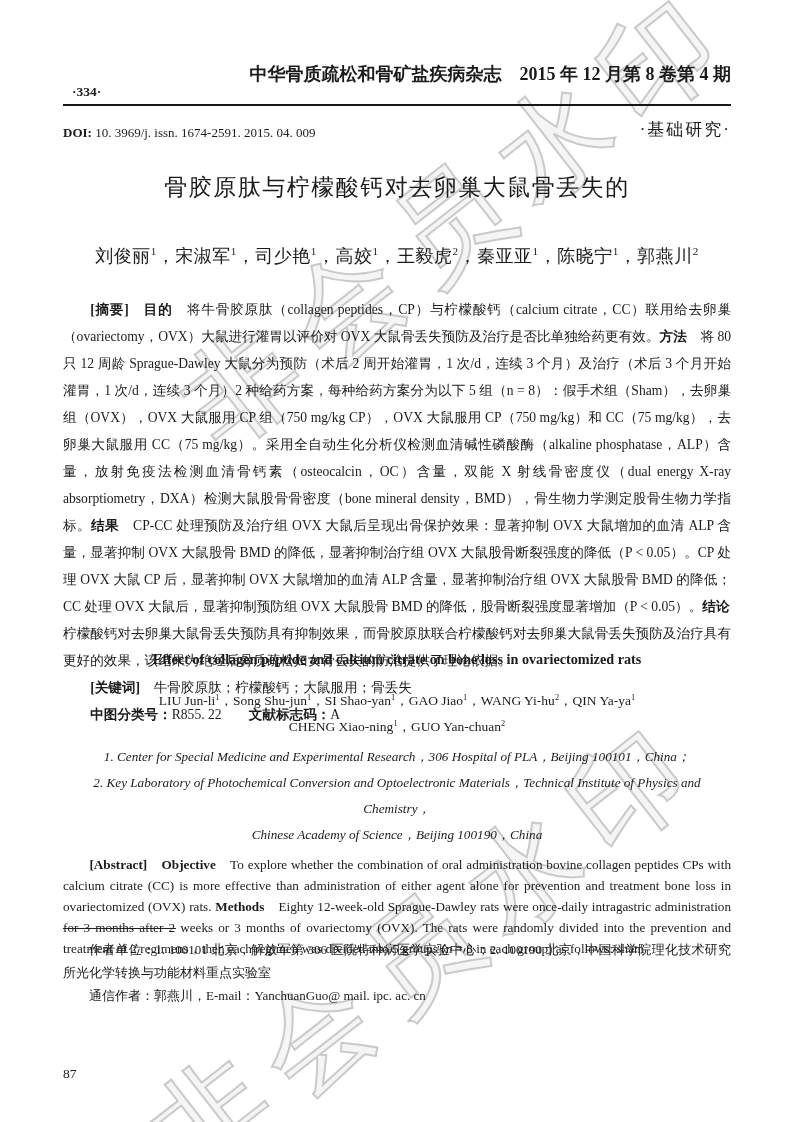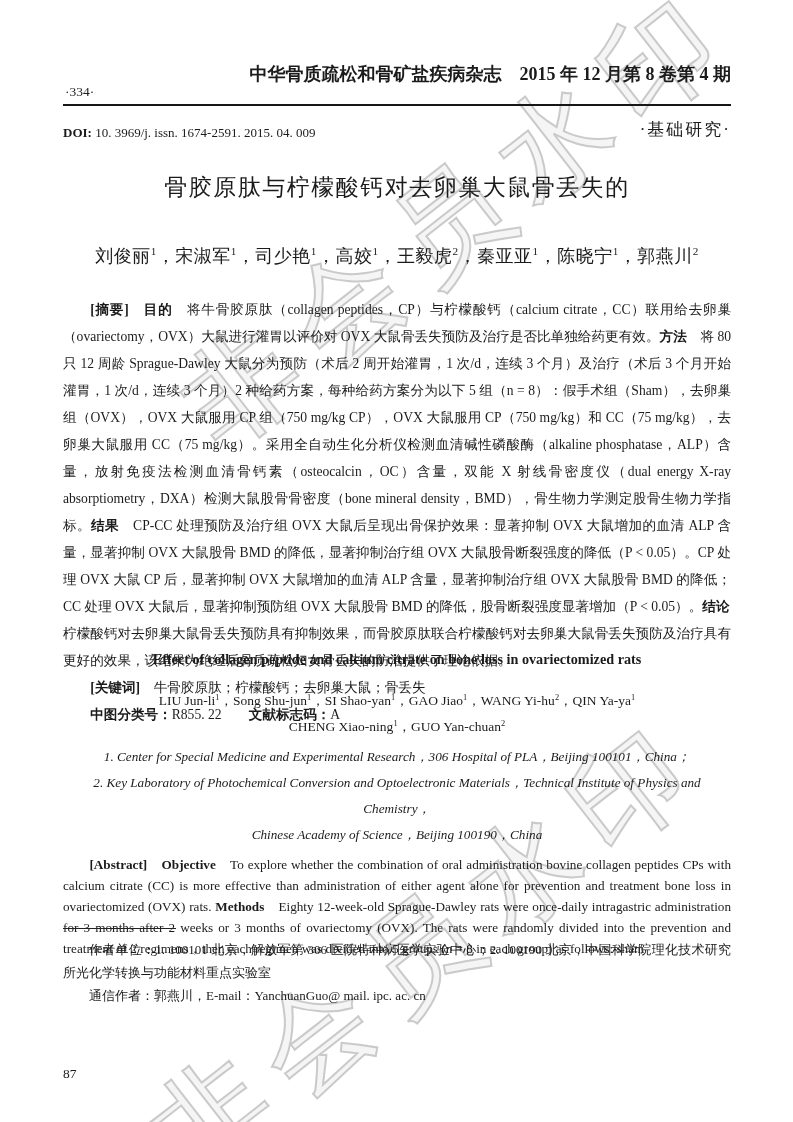--- a/index.html
+++ b/index.html
@@ -25,21 +25,21 @@
     -webkit-text-stroke:2px rgba(185,185,185,0.75);
     transform:translate(-50%,-50%) rotate(-38deg);
     pointer-events:none;
   }
   .wm1{left:458px;top:218px;}
   .wm2{left:428px;top:948px;}
 
   
   .header-cn{top:62px;text-align:right;font-size:18px;font-weight:bold;}
   .header-row2{top:84px;text-align:center;font-size:13.5px;font-weight:bold;}
-  .folio{position:absolute;left:2px;top:0;font-weight:normal;}
+  .folio{position:absolute;left:9px;top:0;font-weight:bold;}
   .header-rule{top:104px;border-top:2px solid #161616;height:0;}
   .doi-row{top:118px;display:flex;justify-content:space-between;align-items:flex-end;}
   .doi{font-size:13px;}
   .section-label{font-size:17px;letter-spacing:2px;}
 
   
   .title-block{top:170px;text-align:center;font-size:23px;line-height:35px;letter-spacing:1.5px;}
   .authors-cn{top:244px;text-align:center;font-size:18px;letter-spacing:0.5px;}
 
   
@@ -81,21 +81,21 @@
   </div>
 
   <div class="layer title-block">
     <div>骨胶原肽与柠檬酸钙对去卵巢大鼠骨丢失的</div>
   </div>
 
   <div class="layer authors-cn"><span>刘俊丽</span><sup>1</sup><span>，</span><span>宋淑军</span><sup>1</sup><span>，</span><span>司少艳</span><sup>1</sup><span>，</span><span>高姣</span><sup>1</sup><span>，</span><span>王毅虎</span><sup>2</sup><span>，</span><span>秦亚亚</span><sup>1</sup><span>，</span><span>陈晓宁</span><sup>1</sup><span>，</span><span>郭燕川</span><sup>2</sup></div>
 
   <div class="layer cn-body">
     <p><b>[摘要]　目的</b><span>　将牛骨胶原肽（collagen peptides，CP）与柠檬酸钙（calcium citrate，CC）联用给去卵巢（ovariectomy，OVX）大鼠进行灌胃以评价对 OVX 大鼠骨丢失预防及治疗是否比单独给药更有效。</span><b>方法</b><span>　将 80 只 12 周龄 Sprague-Dawley 大鼠分为预防（术后 2 周开始灌胃，1 次/d，连续 3 个月）及治疗（术后 3 个月开始灌胃，1 次/d，连续 3 个月）2 种给药方案，每种给药方案分为以下 5 组（n = 8）：假手术组（Sham），去卵巢组（OVX），OVX 大鼠服用 CP 组（750 mg/kg CP），OVX 大鼠服用 CP（750 mg/kg）和 CC（75 mg/kg），去卵巢大鼠服用 CC（75 mg/kg）。采用全自动生化分析仪检测血清碱性磷酸酶（alkaline phosphatase，ALP）含量，放射免疫法检测血清骨钙素（osteocalcin，OC）含量，双能 X 射线骨密度仪（dual energy X-ray absorptiometry，DXA）检测大鼠股骨骨密度（bone mineral density，BMD），骨生物力学测定股骨生物力学指标。</span><b>结果</b><span>　CP-CC 处理预防及治疗组 OVX 大鼠后呈现出骨保护效果：显著抑制 OVX 大鼠增加的血清 ALP 含量，显著抑制 OVX 大鼠股骨 BMD 的降低，显著抑制治疗组 OVX 大鼠股骨断裂强度的降低（P &lt; 0.05）。CP 处理 OVX 大鼠 CP 后，显著抑制 OVX 大鼠增加的血清 ALP 含量，显著抑制治疗组 OVX 大鼠股骨 BMD 的降低；CC 处理 OVX 大鼠后，显著抑制预防组 OVX 大鼠股骨 BMD 的降低，股骨断裂强度显著增加（P &lt; 0.05）。</span><b>结论</b><span>　柠檬酸钙对去卵巢大鼠骨丢失预防具有抑制效果，而骨胶原肽联合柠檬酸钙对去卵巢大鼠骨丢失预防及治疗具有更好的效果，该结果为绝经后骨质疏松妇女骨丢失的防治提供了理论依据。</span></p>
-    <p><b>[关键词]</b><span>　牛骨胶原肽；柠檬酸钙；去卵巢大鼠；骨丢失</span></p>
+    <p><b>[关键词]</b><span>　牛骨胶原肽；柠檬酸钙；大鼠服用；骨丢失</span></p>
     <p><b>中图分类号：</b><span>R855. 22</span><b>　　文献标志码：</b><span>A</span></p>
   </div>
 
   <div class="layer en-block">
     <p class="en-title">Effect of collagen peptide and calcium citrate on bone loss in ovariectomized rats</p>
     <div class="en-authors">
       <div><span>LIU Jun-li</span><sup>1</sup><span>，</span><span>Song Shu-jun</span><sup>1</sup><span>，</span><span>SI Shao-yan</span><sup>1</sup><span>，</span><span>GAO Jiao</span><sup>1</sup><span>，</span><span>WANG Yi-hu</span><sup>2</sup><span>，</span><span>QIN Ya-ya</span><sup>1</sup></div>
       <div><span>CHENG Xiao-ning</span><sup>1</sup><span>，</span><span>GUO Yan-chuan</span><sup>2</sup></div>
     </div>
     <div class="en-affils">

